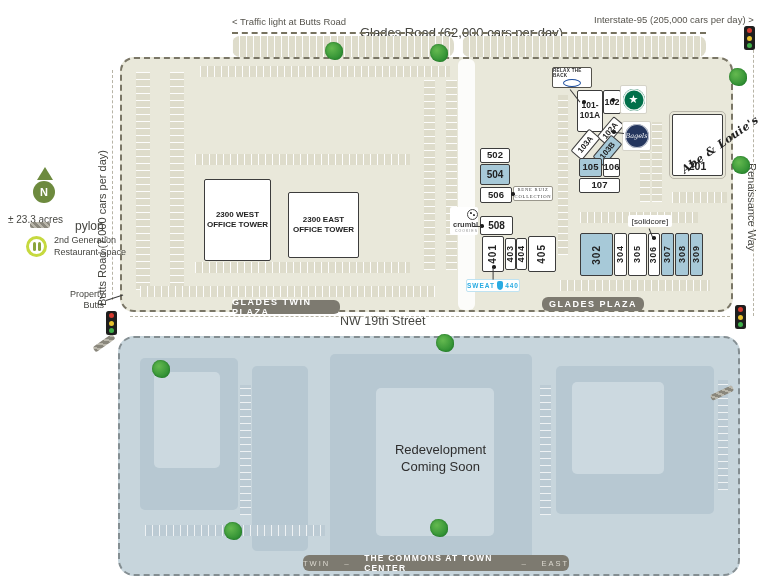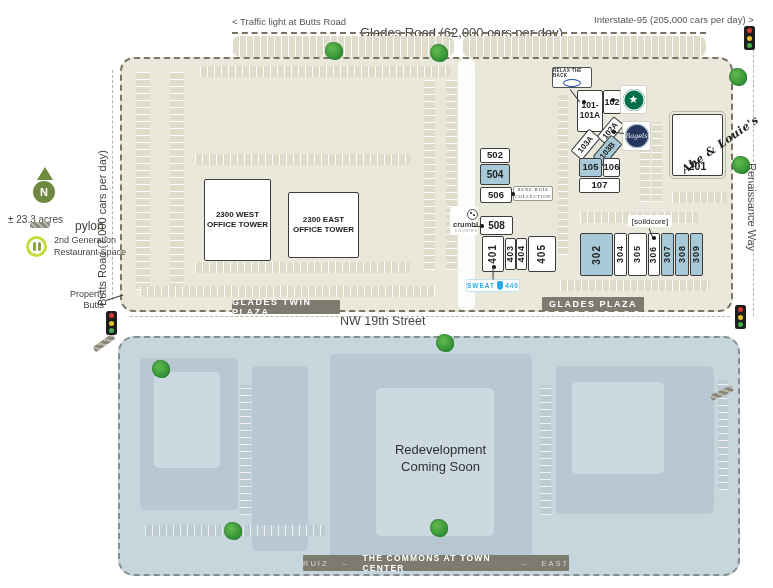--- a/index.html
+++ b/index.html
@@ -25,21 +25,21 @@
   .lane{position:absolute;background:rgba(255,255,255,.85);border-radius:6px;}
   .dashline-h{position:absolute;border-top:2px dashed #76725f;height:0;}
   .tickline-h{position:absolute;border-top:1px dashed #b7b4a6;height:0;}
   .tickline-v{position:absolute;border-left:1px dashed #b7b4a6;width:0;}
   .bld{position:absolute;background:#fff;border:1.4px solid #3c3c3c;box-sizing:border-box;
        display:flex;align-items:center;justify-content:center;font-weight:bold;color:#222;
        font-size:10px;border-radius:2px;z-index:5;text-align:center;line-height:1.15;}
   .bld.blue{background:#a7c9d8;}
   .vnum{writing-mode:vertical-rl;transform:rotate(180deg);letter-spacing:1px;}
   .banner{position:absolute;background:#7d7a70;color:#fff;font-weight:bold;letter-spacing:1.5px;
-          font-size:9px;display:flex;align-items:center;justify-content:center;z-index:8;border-radius:1px;}
+          font-size:9px;display:flex;align-items:center;justify-content:center;z-index:8;border-radius:6px;}
   .chip{position:absolute;background:#fff;z-index:6;display:flex;flex-direction:column;
         align-items:center;justify-content:center;border-radius:2px;box-sizing:border-box;}
   .dot{position:absolute;width:3.5px;height:3.5px;border-radius:50%;background:#1d1d1d;z-index:7;}
   .leader{position:absolute;height:1.2px;background:#3b3b3b;transform-origin:0 50%;z-index:7;}
   .tree{position:absolute;width:18px;height:18px;z-index:9;border-radius:48% 52% 45% 55%;
         background:radial-gradient(circle at 38% 35%,#64b94f,#2f8f33 72%);
         box-shadow:inset 0 0 2px #1e6b24;}
   .tlight{position:absolute;width:11px;height:24px;background:#1e1e1e;border-radius:2.5px;z-index:9;
           display:flex;flex-direction:column;align-items:center;justify-content:space-evenly;}
   .tlight i{width:5px;height:5px;border-radius:50%;display:block;}
@@ -273,21 +273,21 @@
   <div class="bld blue" style="left:675px;top:233px;width:14px;height:43px;font-size:9px;">
       <span class="vnum">308</span>
     </div>
   <div class="bld blue" style="left:690px;top:233px;width:13px;height:43px;font-size:9px;">
       <span class="vnum">309</span>
     </div>
 
   <div class="banner" style="left:232px;top:300px;width:108px;height:14px;">GLADES TWIN PLAZA</div>
   <div class="banner" style="left:542px;top:297px;width:102px;height:14px;">GLADES PLAZA</div>
   <div class="banner" style="left:303px;top:555px;width:266px;height:16px;gap:14px;">
-    <span style="font-size:7.5px;letter-spacing:2px;color:#dcd9d0;font-weight:normal;">RUIZ</span>
+    <span style="font-size:7.5px;letter-spacing:2px;color:#dcd9d0;font-weight:normal;">TWIN</span>
     <span style="color:#cfccc2;font-weight:normal;font-size:8px;">–</span>
     <span style="font-size:8.5px;letter-spacing:1.2px;">THE COMMONS AT TOWN CENTER</span>
     <span style="color:#cfccc2;font-weight:normal;font-size:8px;">–</span>
     <span style="font-size:7.5px;letter-spacing:2px;color:#dcd9d0;font-weight:normal;">EAST</span>
   </div>
 
   <div class="tree" style="left:325px;top:42px;"></div>
   <div class="tree" style="left:430px;top:44px;"></div>
   <div class="tree" style="left:729px;top:68px;"></div>
   <div class="tree" style="left:732px;top:156px;"></div>

